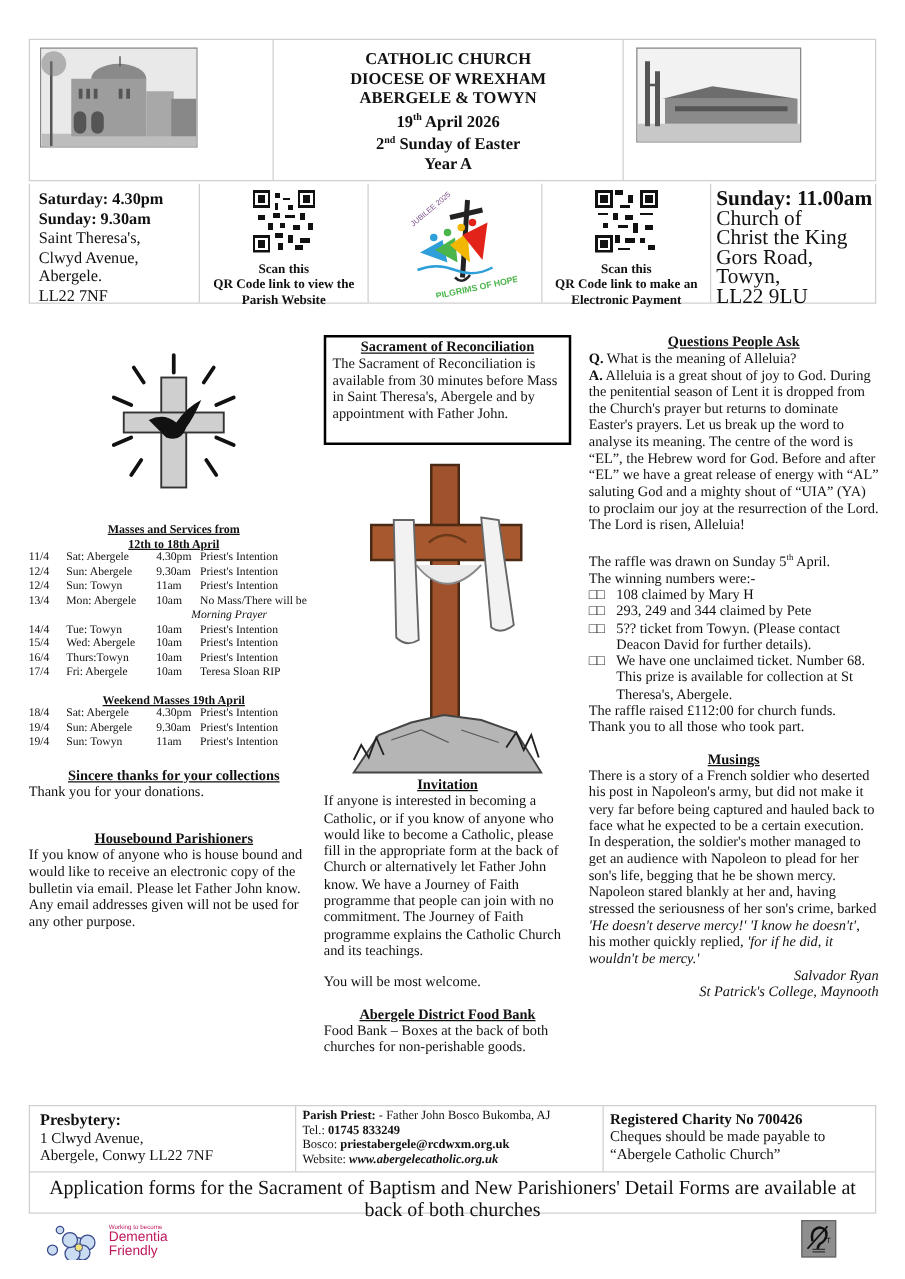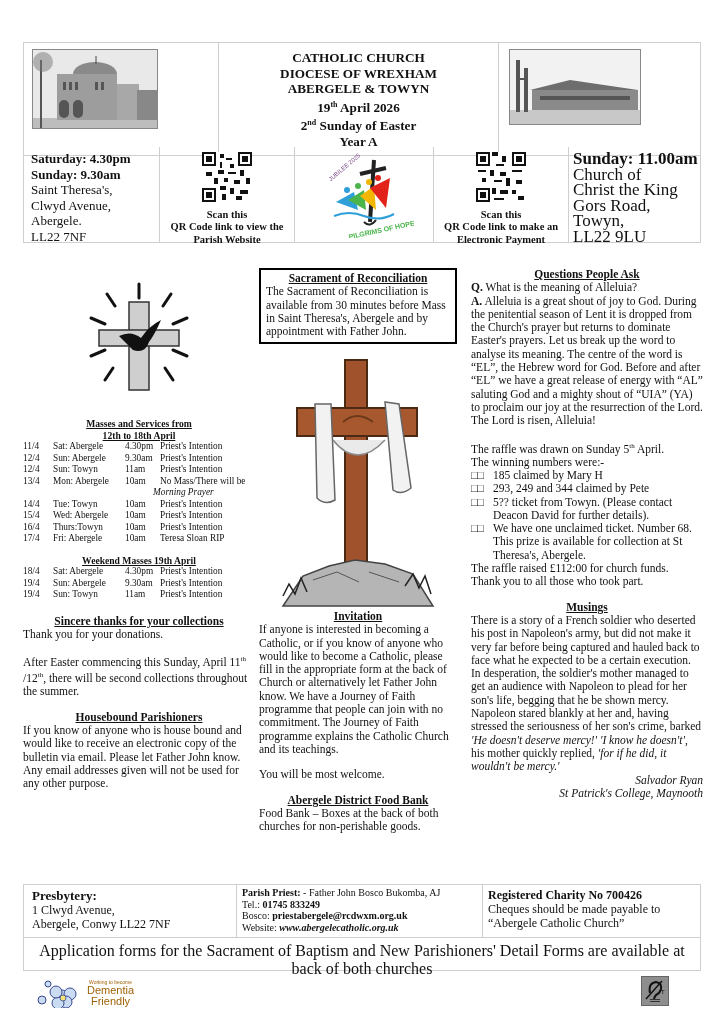--- a/index.html
+++ b/index.html
@@ -1,19 +1,19 @@
 <!DOCTYPE html>
 <html><head>
 <meta charset="utf-8">
 <style>
   * { box-sizing: border-box; margin: 0; padding: 0; }
   html, body { width: 724px; height: 1023px; background: #ffffff; overflow: hidden; }
   body { font-family: "Liberation Serif", "DejaVu Serif", serif; color: #111; position: relative; }
 
-  .hdr { position: absolute; left: 23px; top: 42px; width: 678px; height: 114px; border: 1px solid #cfcfcf; display: flex; }
+  .hdr { position: absolute; left: 23px; top: 31px; width: 678px; height: 114px; border: 1px solid #cfcfcf; display: flex; }
   .hdr .cell { border-right: 1px solid #cfcfcf; }
   .hdr .cell:last-child { border-right: none; }
   .hdr .photo-cell { width: 196px; padding: 6px 0 0 8px; }
   .hdr .title-cell { width: 280px; text-align: center; padding-top: 7px; font-weight: bold; font-size: 13.2px; line-height: 15.5px; }
   .hdr .photo-cell.right { width: 202px; padding: 6px 0 0 10px; }
   .photo { border: 1px solid #888; background: #e8e8e8; position: relative; overflow: hidden; }
   .photo svg { display: block; }
 
   .info { position: absolute; left: 23px; top: 147px; width: 678px; height: 96px; border: 1px solid #cfcfcf; border-top: none; display: flex; }
   .info .cell { border-right: 1px solid #cfcfcf; }
@@ -35,36 +35,36 @@
 
   .masses { font-size: 9.3px; line-height: 11.5px; }
   .masses .h { font-size: 9.6px; }
   .mrow { display: flex; white-space: nowrap; }
   .mrow .d { width: 30px; }
   .mrow .w { width: 72px; }
   .mrow .t { width: 35px; }
   .mrow .n { flex: 1; }
   .mrow.cont { padding-left: 130px; font-style: italic; }
 
-  .recon { border: 2px solid #000; padding: 2px 5px 3px 5px; font-size: 11.5px; line-height: 13.3px; height: 76px; }
+  .recon { border: 2px solid #000; padding: 2px 5px 3px 5px; font-size: 11.5px; line-height: 13.3px; height: 88px; }
 
   .raffle-item { display: flex; }
   .raffle-item .box { width: 22px; flex: none; letter-spacing: -1px; color: #333; }
 
   .right-sign { text-align: right; font-style: italic; }
 
   .foot { position: absolute; left: 23px; top: 884px; width: 678px; border: 1px solid #cfcfcf; }
   .foot .row1 { display: flex; height: 53px; border-bottom: 1px solid #cfcfcf; }
   .foot .c1 { width: 213px; padding: 4px 0 0 8px; font-size: 12px; line-height: 14px; border-right: 1px solid #cfcfcf; }
   .foot .c2 { width: 246px; padding: 2px 0 0 5px; font-size: 10px; line-height: 11.5px; border-right: 1px solid #cfcfcf; }
   .foot .c3 { flex: 1; padding: 3px 0 0 5px; font-size: 12px; line-height: 14px; }
   .foot .row2 { height: 32px; text-align: center; font-size: 16px; padding-top: 4px; }
 
   .dementia { position: absolute; left: 32px; top: 978px; display: flex; align-items: center; }
-  .dementia .txt { font-family: "Liberation Sans", "DejaVu Sans", sans-serif; color: #a16207; margin-left: 3px; text-align: center; }
+  .dementia .txt { font-family: "Liberation Sans", "DejaVu Sans", sans-serif; color: #be185d; margin-left: 3px; }
   .dementia .small { font-size: 5px; line-height: 6px; }
   .dementia .big { font-size: 11px; line-height: 11px; }
   .loop { position: absolute; left: 641px; top: 976px; width: 28px; height: 30px; background: #8e8e8e; border: 1px solid #666; }
 </style>
 </head>
 <body>
 
 <div class="hdr">
   <div class="cell photo-cell">
     <div class="photo" style="width:126px;height:80px;">
@@ -311,21 +311,20 @@
         <span class="d">19/4</span>
         <span class="w">Sun: Towyn</span>
         <span class="t">11am</span>
         <span class="n">Priest's Intention</span>
       </div>
   </div>
   <div style="height:14px"></div>
   <div class="h">Sincere thanks for your collections</div>
   <div>Thank you for your donations.</div>
   <div class="sp"></div>
-  <div><span>After Easter commencing this Sunday, April 11</span><sup style="font-size:7px">th</sup><span> /12</span><sup style="font-size:7px">th</sup><span>, there will be second collections throughout the summer.</span></div>
   <div class="sp"></div>
   <div class="h">Housebound Parishioners</div>
   <div>If you know of anyone who is house bound and would like to receive an electronic copy of the bulletin via email. Please let Father John know. Any email addresses given will not be used for any other purpose.</div>
 </div>
 
 <div class="col col-mid">
   <div class="recon">
     <div class="h">Sacrament of Reconciliation</div>
     <div>The Sacrament of Reconciliation is available from 30 minutes before Mass in Saint Theresa's, Abergele and by appointment with Father John.</div>
   </div>
@@ -354,21 +353,21 @@
 
 <div class="col col-right">
   <div class="h">Questions People Ask</div>
   <div><b>Q.</b><span>  What is the meaning of  Alleluia?</span></div>
   <div><b>A.</b><span>  Alleluia is a great shout of joy to God. During the penitential season of Lent it is dropped from the Church's prayer but returns to dominate Easter's prayers.  Let us break up the word to analyse its meaning.  The centre of the word is “EL”, the Hebrew word for God. Before and after “EL”  we have a great release of energy with “AL” saluting God and a mighty shout of “UIA” (YA)  to proclaim our joy at the resurrection of the Lord.  The Lord is risen, Alleluia!</span></div>
   <div class="sp"></div>
   <div><span>The raffle was drawn on Sunday 5</span><sup style="font-size:7px">th</sup><span> April.</span></div>
   <div>The winning numbers were:-</div>
   <div class="raffle-item">
       <span class="box">□□</span>
-      <span>185 claimed by Mary H</span>
+      <span>108 claimed by Mary H</span>
     </div>
   <div class="raffle-item">
       <span class="box">□□</span>
       <span>293, 249 and 344 claimed by Pete</span>
     </div>
   <div class="raffle-item">
       <span class="box">□□</span>
       <span>5?? ticket from Towyn. (Please contact Deacon David for further details).</span>
     </div>
   <div class="raffle-item">

